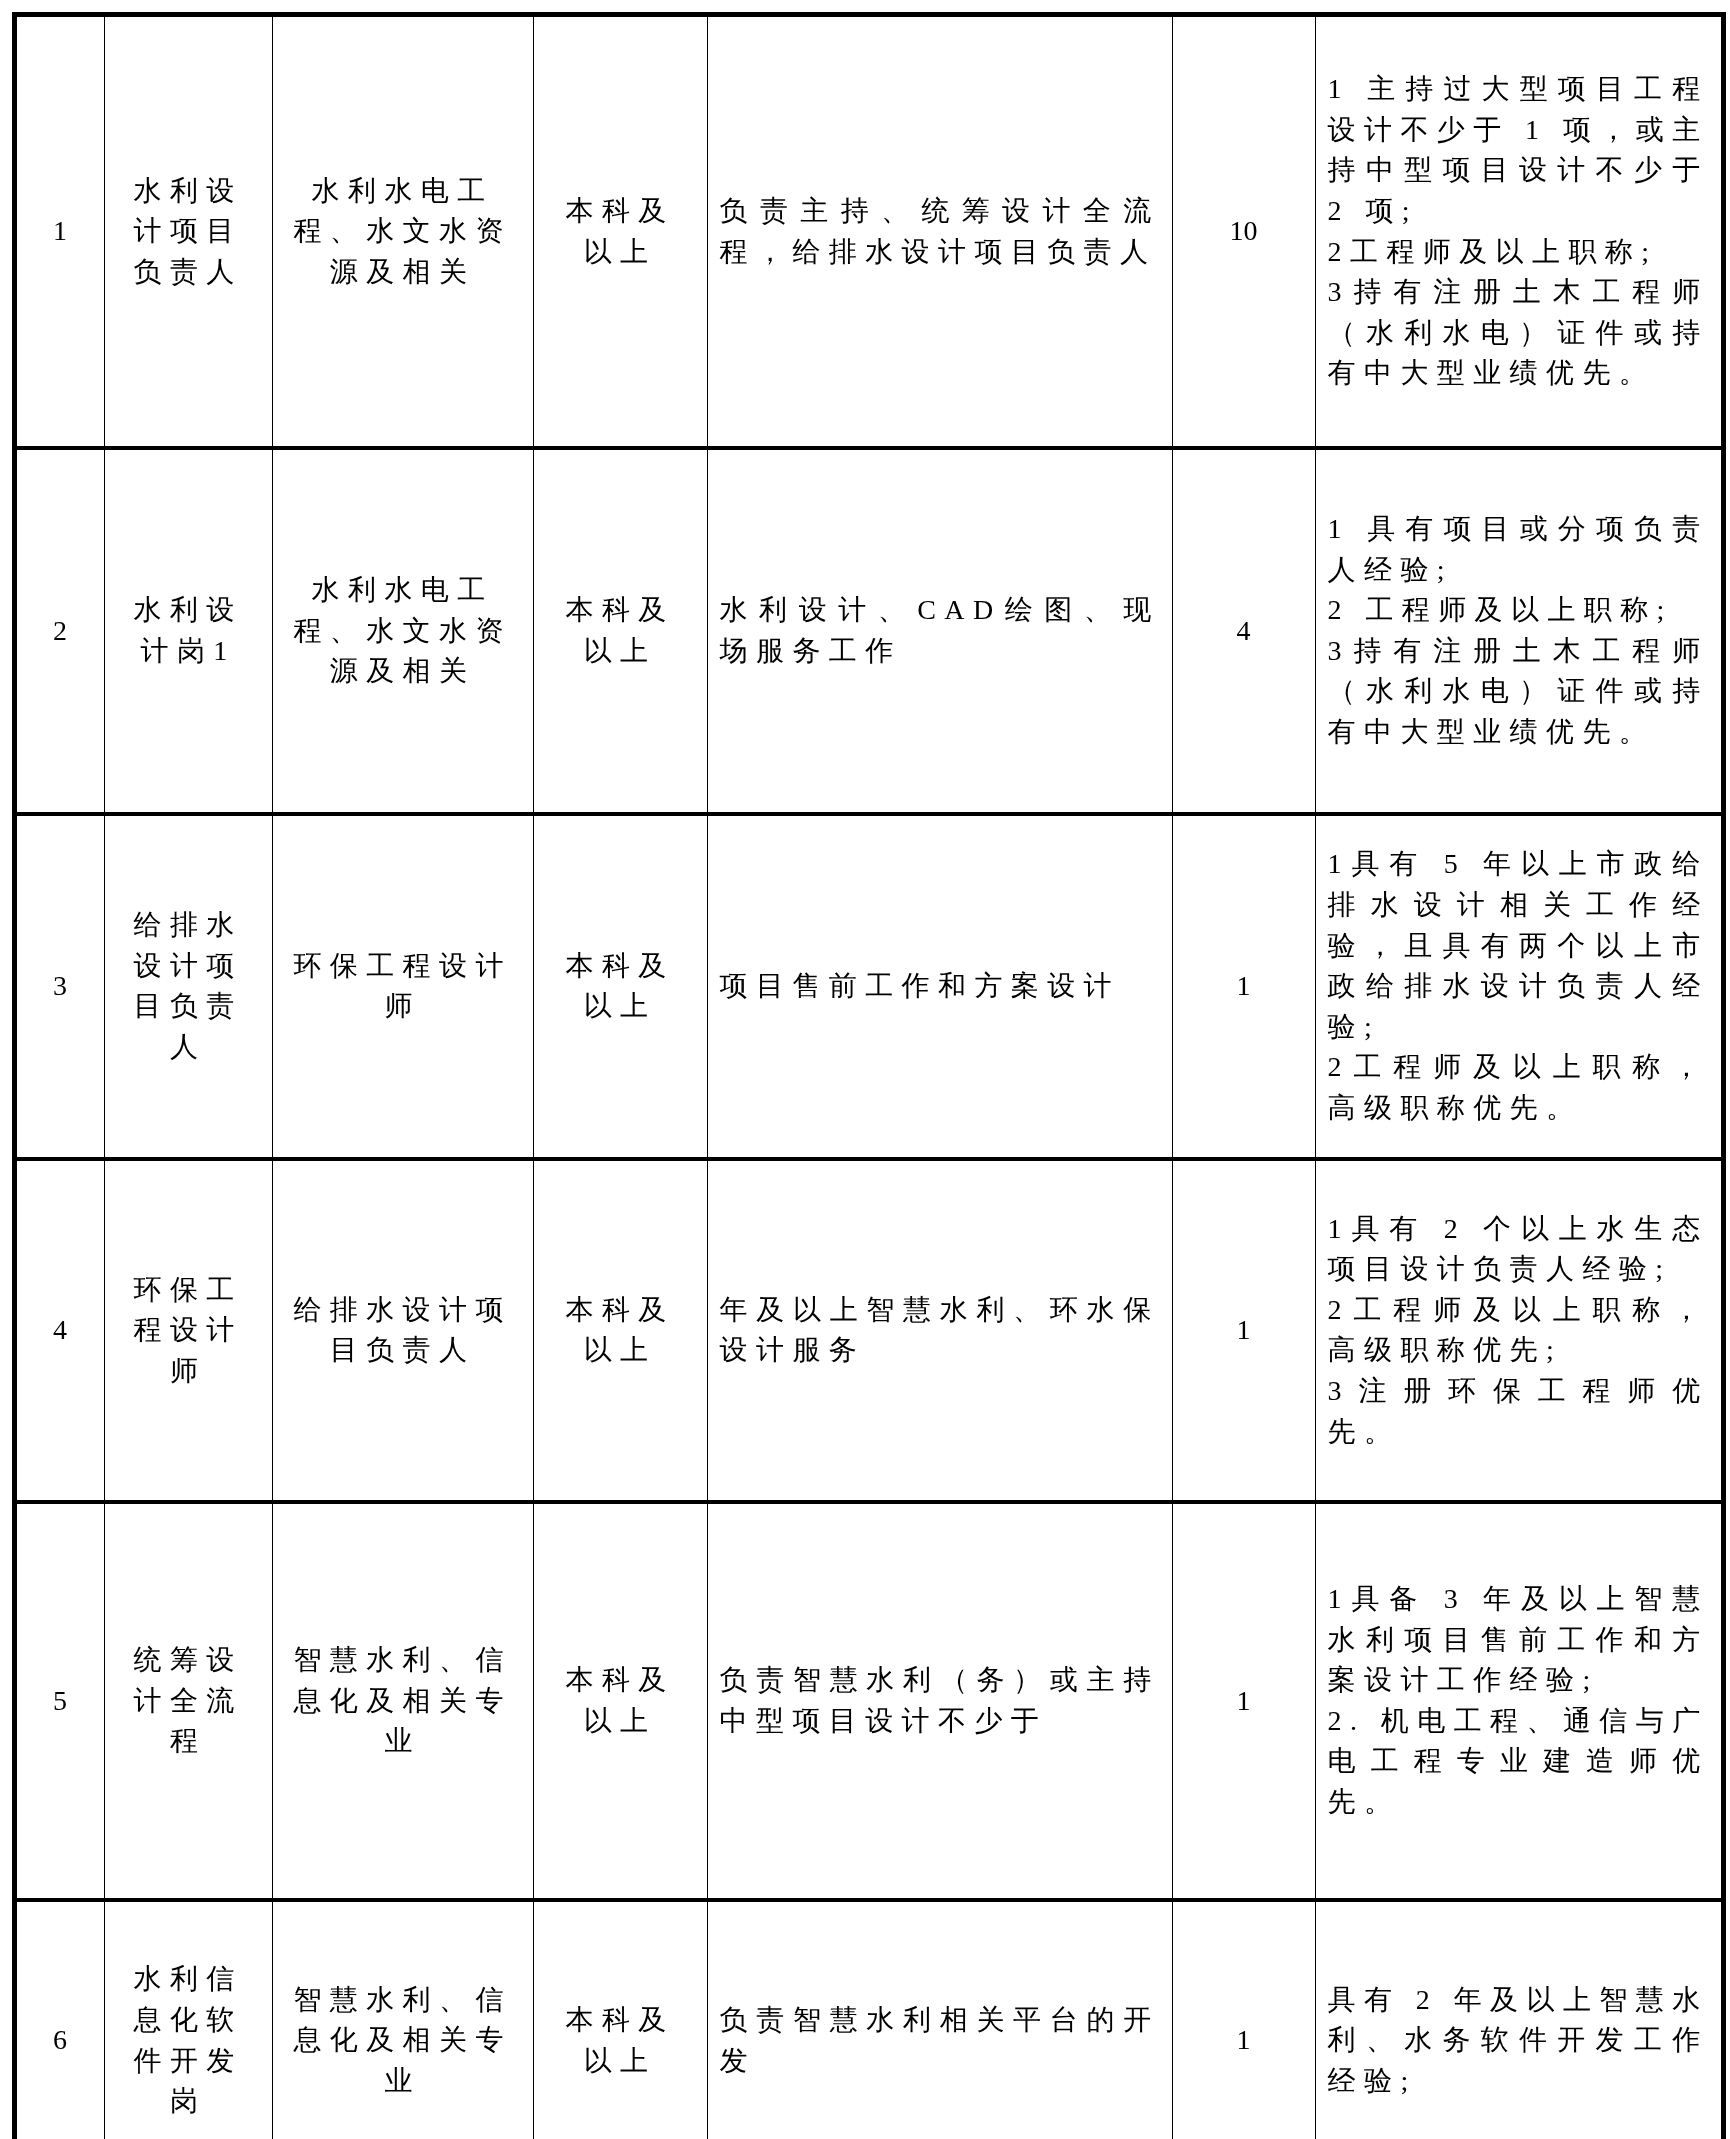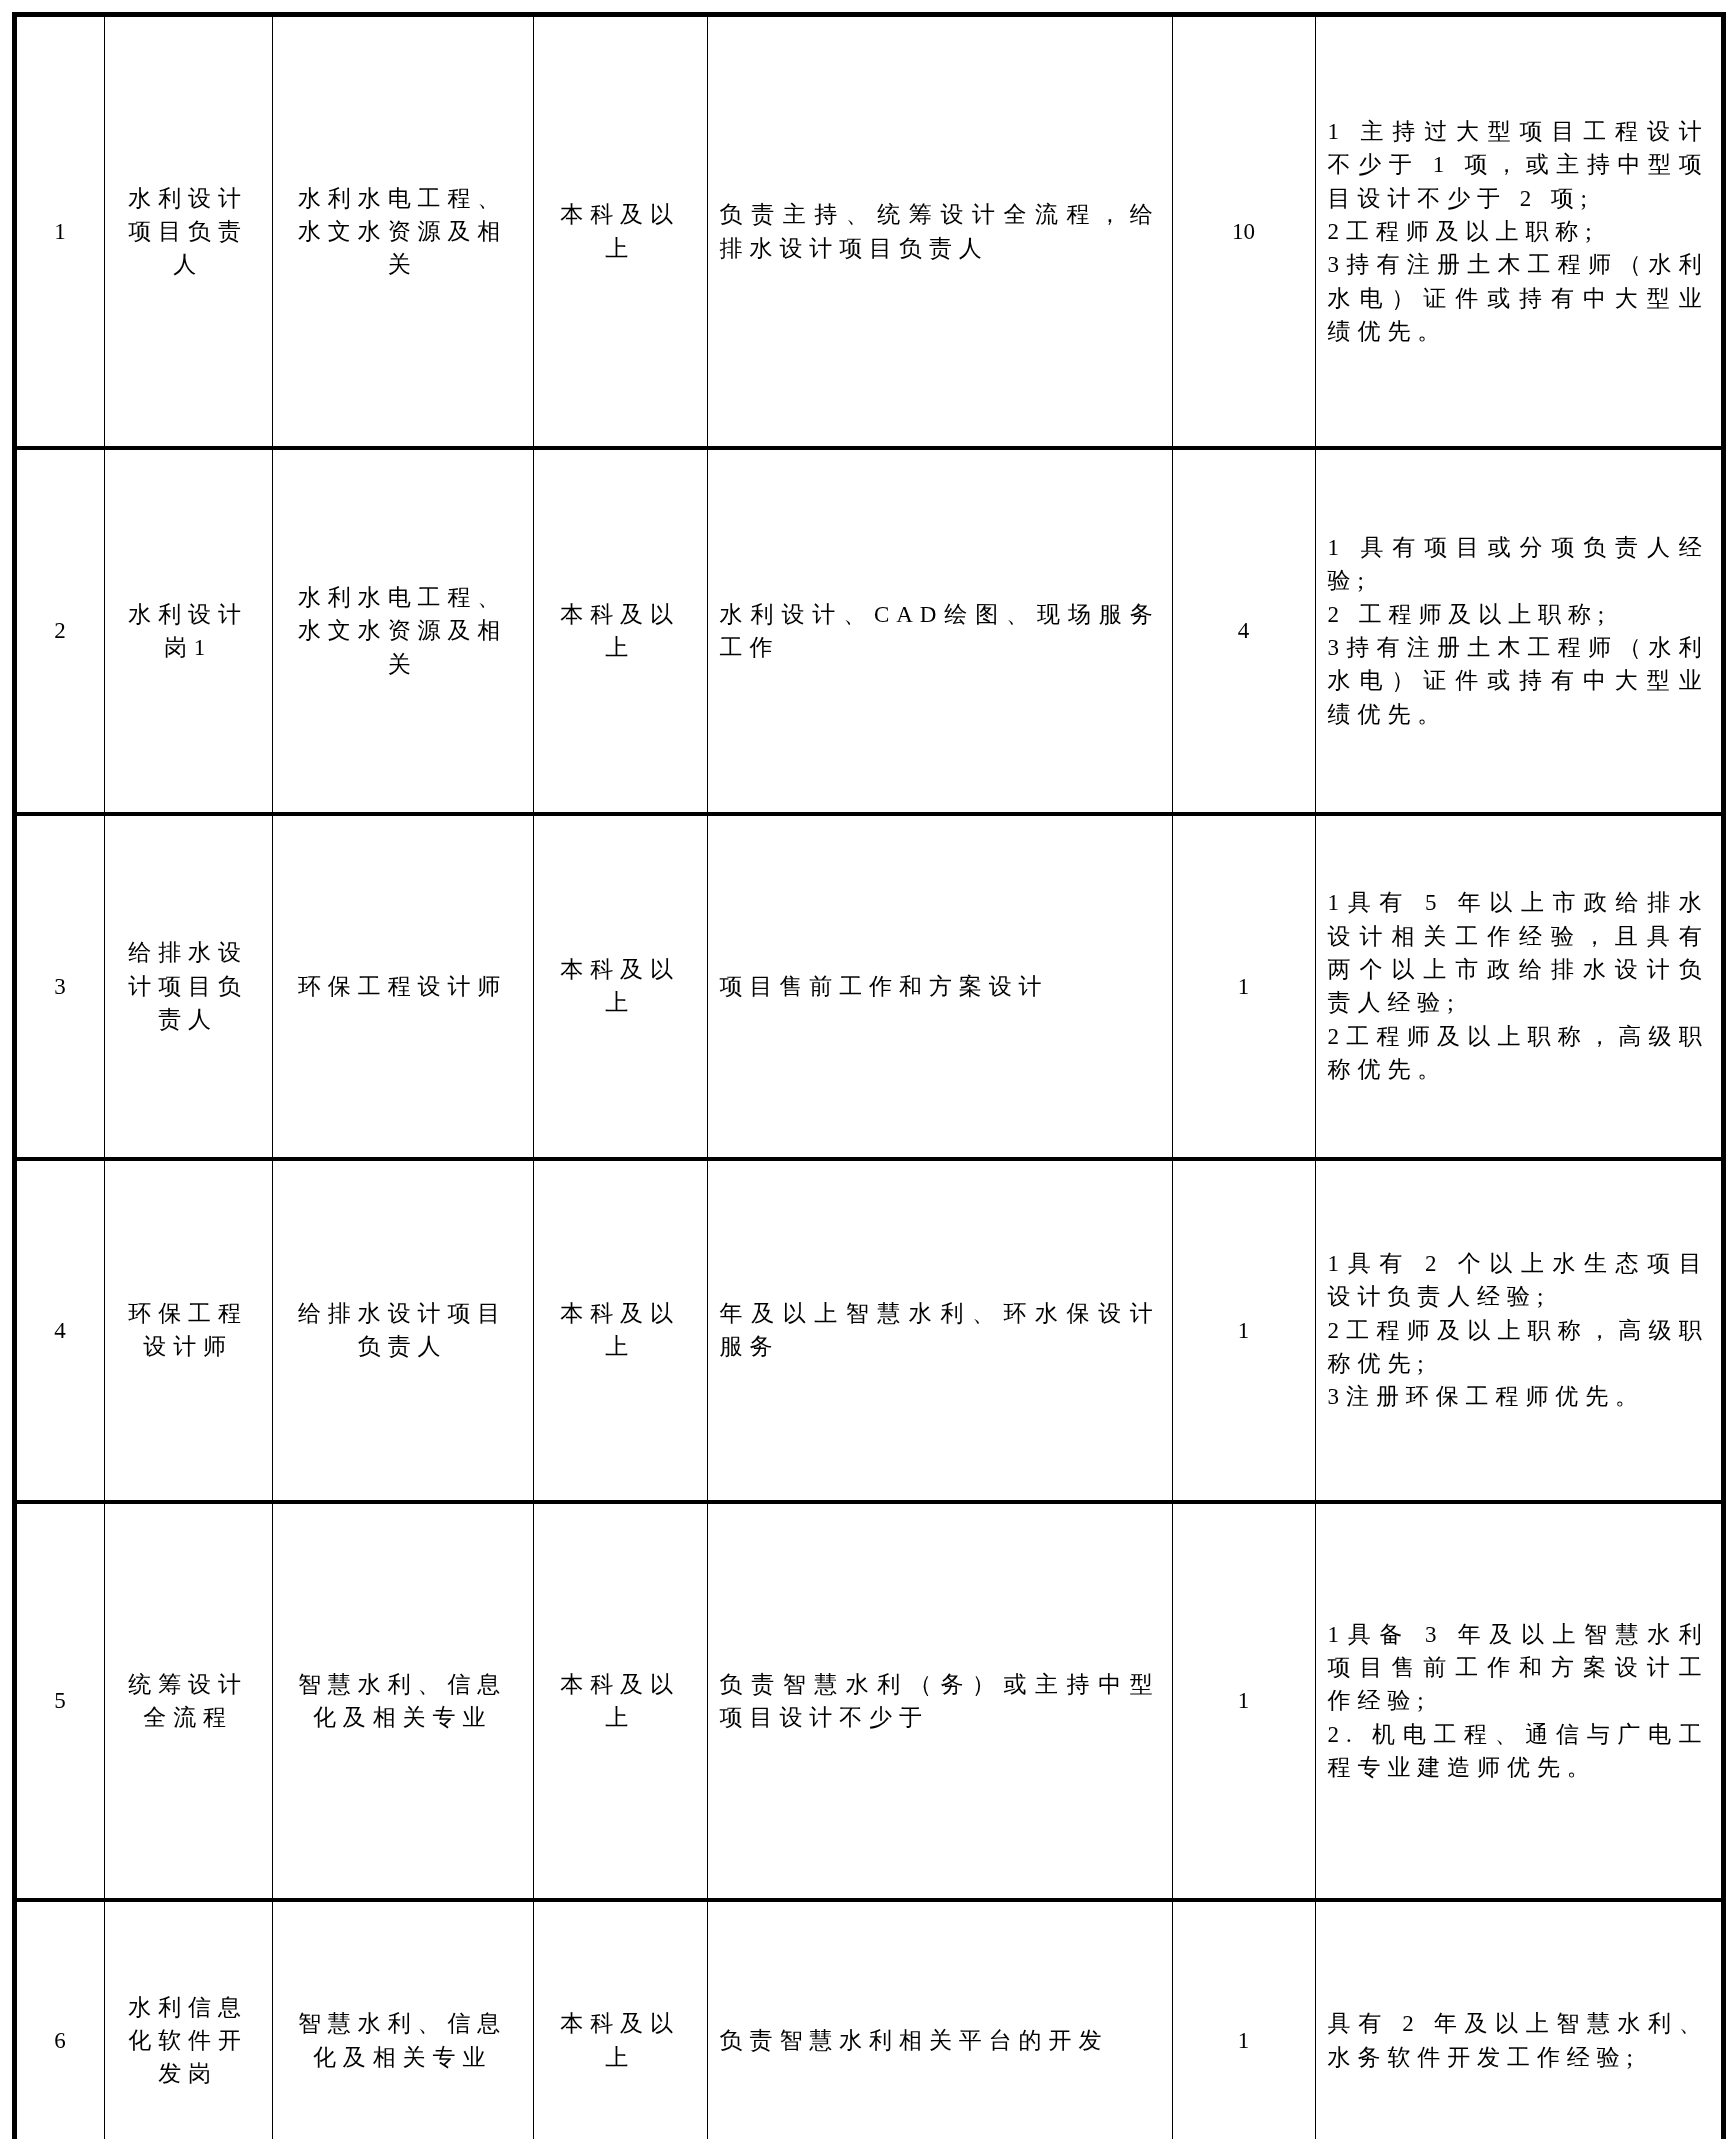--- a/index.html
+++ b/index.html
@@ -35,21 +35,21 @@
   col.c-desc  { width: 465px; }
   col.c-count { width: 143px; }
   col.c-req   { width: 408px; }
 
   th, td {
     border-left: 1.7px solid #000000;
     border-right: 1.7px solid #000000;
     border-top: 4.3px solid #000000;
     border-bottom: 4.3px solid #000000;
     vertical-align: middle;
-    font-size: 23px;
+    font-size: 28px;
     line-height: 1.45;
     letter-spacing: 0.30em;
     padding: 5.1px 12px;
     overflow: hidden;
     word-break: normal;
   }
   tr.header-row th {
     font-family: "Liberation Sans", "DejaVu Sans", sans-serif;
     font-weight: bold;
     font-size: 35px;

